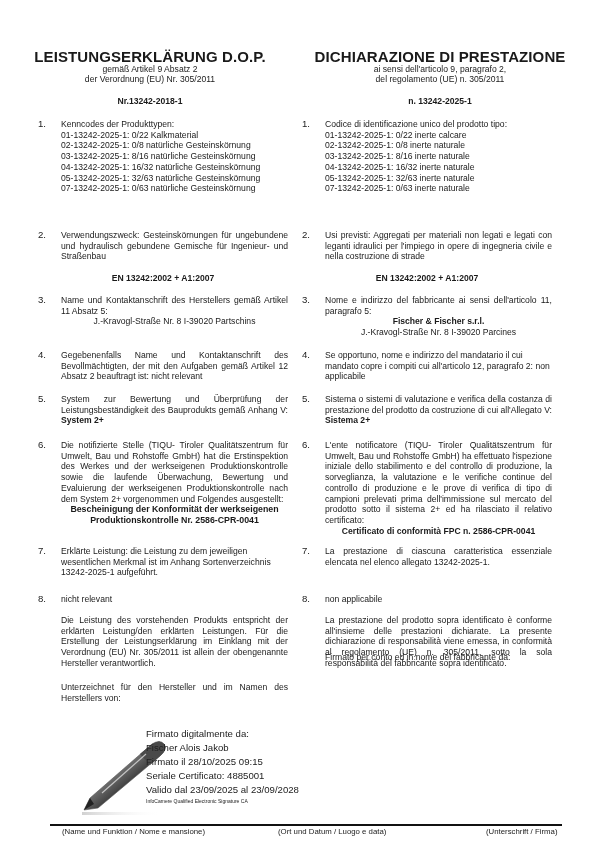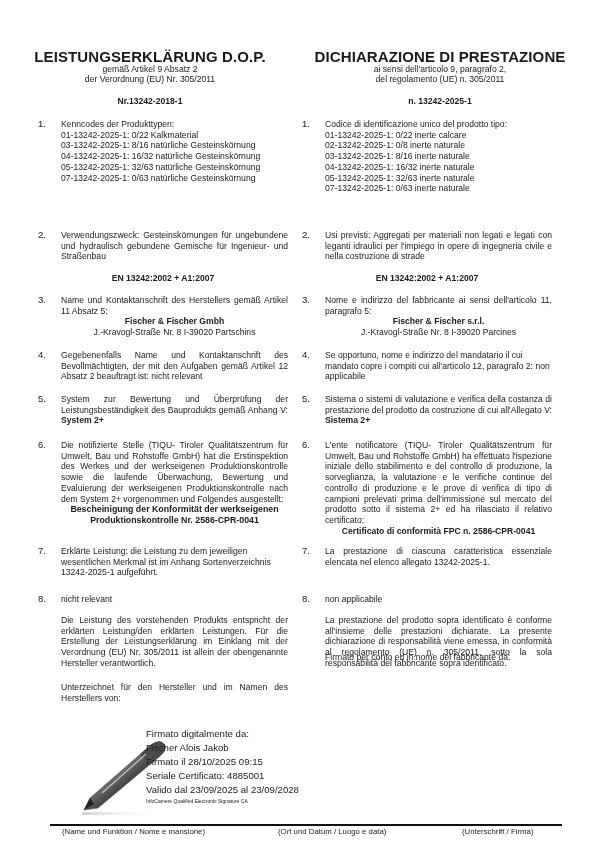--- a/index.html
+++ b/index.html
@@ -29,38 +29,38 @@
 <div class="title" style="left:20px;">LEISTUNGSERKLÄRUNG D.O.P.</div>
 <div class="sub" style="left:20px; top:64px;">gemäß Artikel 9 Absatz 2</div>
 <div class="sub" style="left:20px; top:74px;">der Verordnung (EU) Nr. 305/2011</div>
 <div class="docnum" style="left:20px;">Nr.13242-2018-1</div>
 
 <div class="item" style="left:38px; top:119px;">
   <span class="num">1.</span>
   <div class="body left-al">
     <div>Kenncodes der Produkttypen:</div>
     <div>01-13242-2025-1: 0/22 Kalkmaterial</div>
+    <div>02-13242-2025-1: 0/8 natürliche Gesteinskörnung</div>
     <div>03-13242-2025-1: 8/16 natürliche Gesteinskörnung</div>
     <div>04-13242-2025-1: 16/32 natürliche Gesteinskörnung</div>
     <div>05-13242-2025-1: 32/63 natürliche Gesteinskörnung</div>
     <div>07-13242-2025-1: 0/63 natürliche Gesteinskörnung</div>
   </div>
 </div>
 
 <div class="item" style="left:38px; top:230px;">
   <span class="num">2.</span>
   <div class="body">Verwendungszweck: Gesteinskörnungen für ungebundene und hydraulisch gebundene Gemische für Ingenieur- und Straßenbau</div>
 </div>
 <div class="std" style="left:38px; top:273px;">EN 13242:2002 + A1:2007</div>
 
 <div class="item" style="left:38px; top:295px;">
   <span class="num">3.</span>
   <div class="body">
     <div>Name und Kontaktanschrift des Herstellers gemäß Artikel 11 Absatz 5:</div>
-    <div class="center-bold">Fischer &amp; Fischer Gmbh</div>
     <div class="center">J.-Kravogl-Straße Nr. 8 I-39020 Partschins</div>
   </div>
 </div>
 
 <div class="item" style="left:38px; top:350px;">
   <span class="num">4.</span>
   <div class="body">Gegebenenfalls Name und Kontaktanschrift des Bevollmächtigten, der mit den Aufgaben gemäß Artikel 12 Absatz 2 beauftragt ist: nicht relevant</div>
 </div>
 
 <div class="item" style="left:38px; top:394px;">
@@ -178,13 +178,13 @@
   <div>Fischer Alois Jakob</div>
   <div>Firmato il 28/10/2025 09:15</div>
   <div>Seriale Certificato: 4885001</div>
   <div>Valido dal 23/09/2025 al 23/09/2028</div>
   <div class="ca">InfoCamere Qualified Electronic Signature CA</div>
 </div>
 
 <div class="rule"></div>
 <div class="foot" style="left:62px;">(Name und Funktion / Nome e mansione)</div>
 <div class="foot" style="left:278px;">(Ort und Datum / Luogo e data)</div>
-<div class="foot" style="left:462px;">(Unterschrift / Firma)</div>
+<div class="foot" style="left:486px;">(Unterschrift / Firma)</div>
 
 </body></html>

